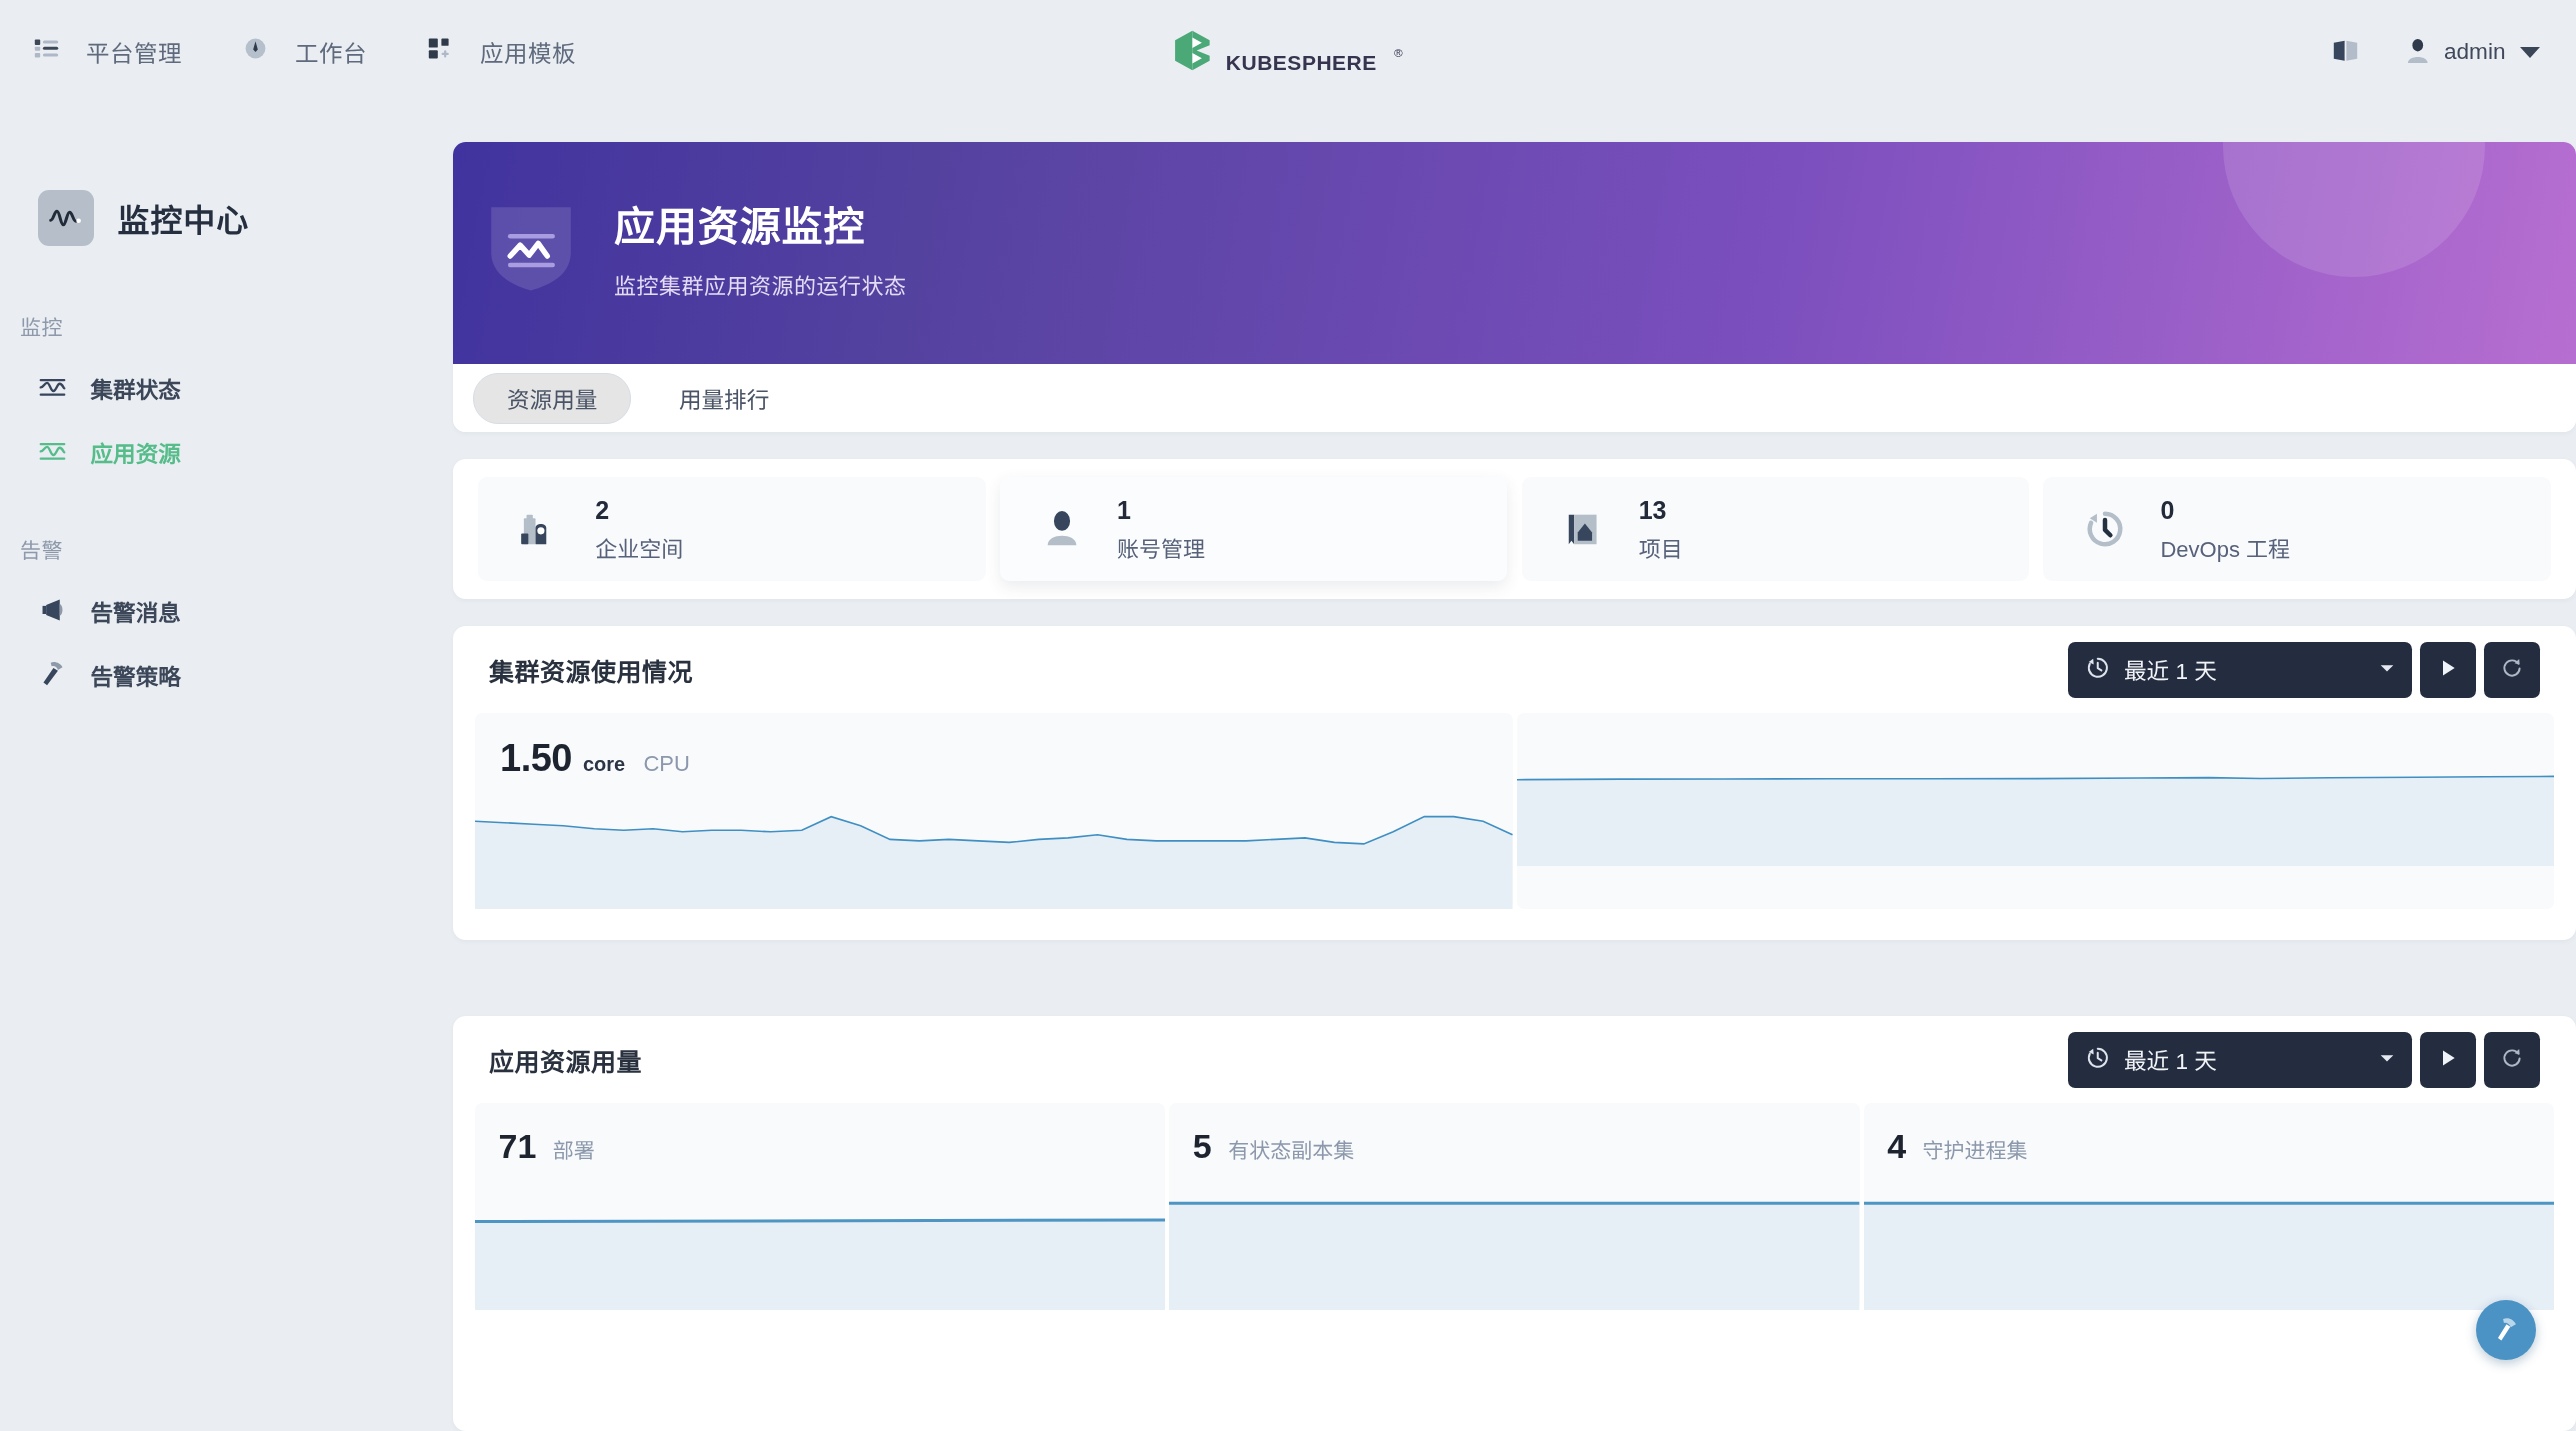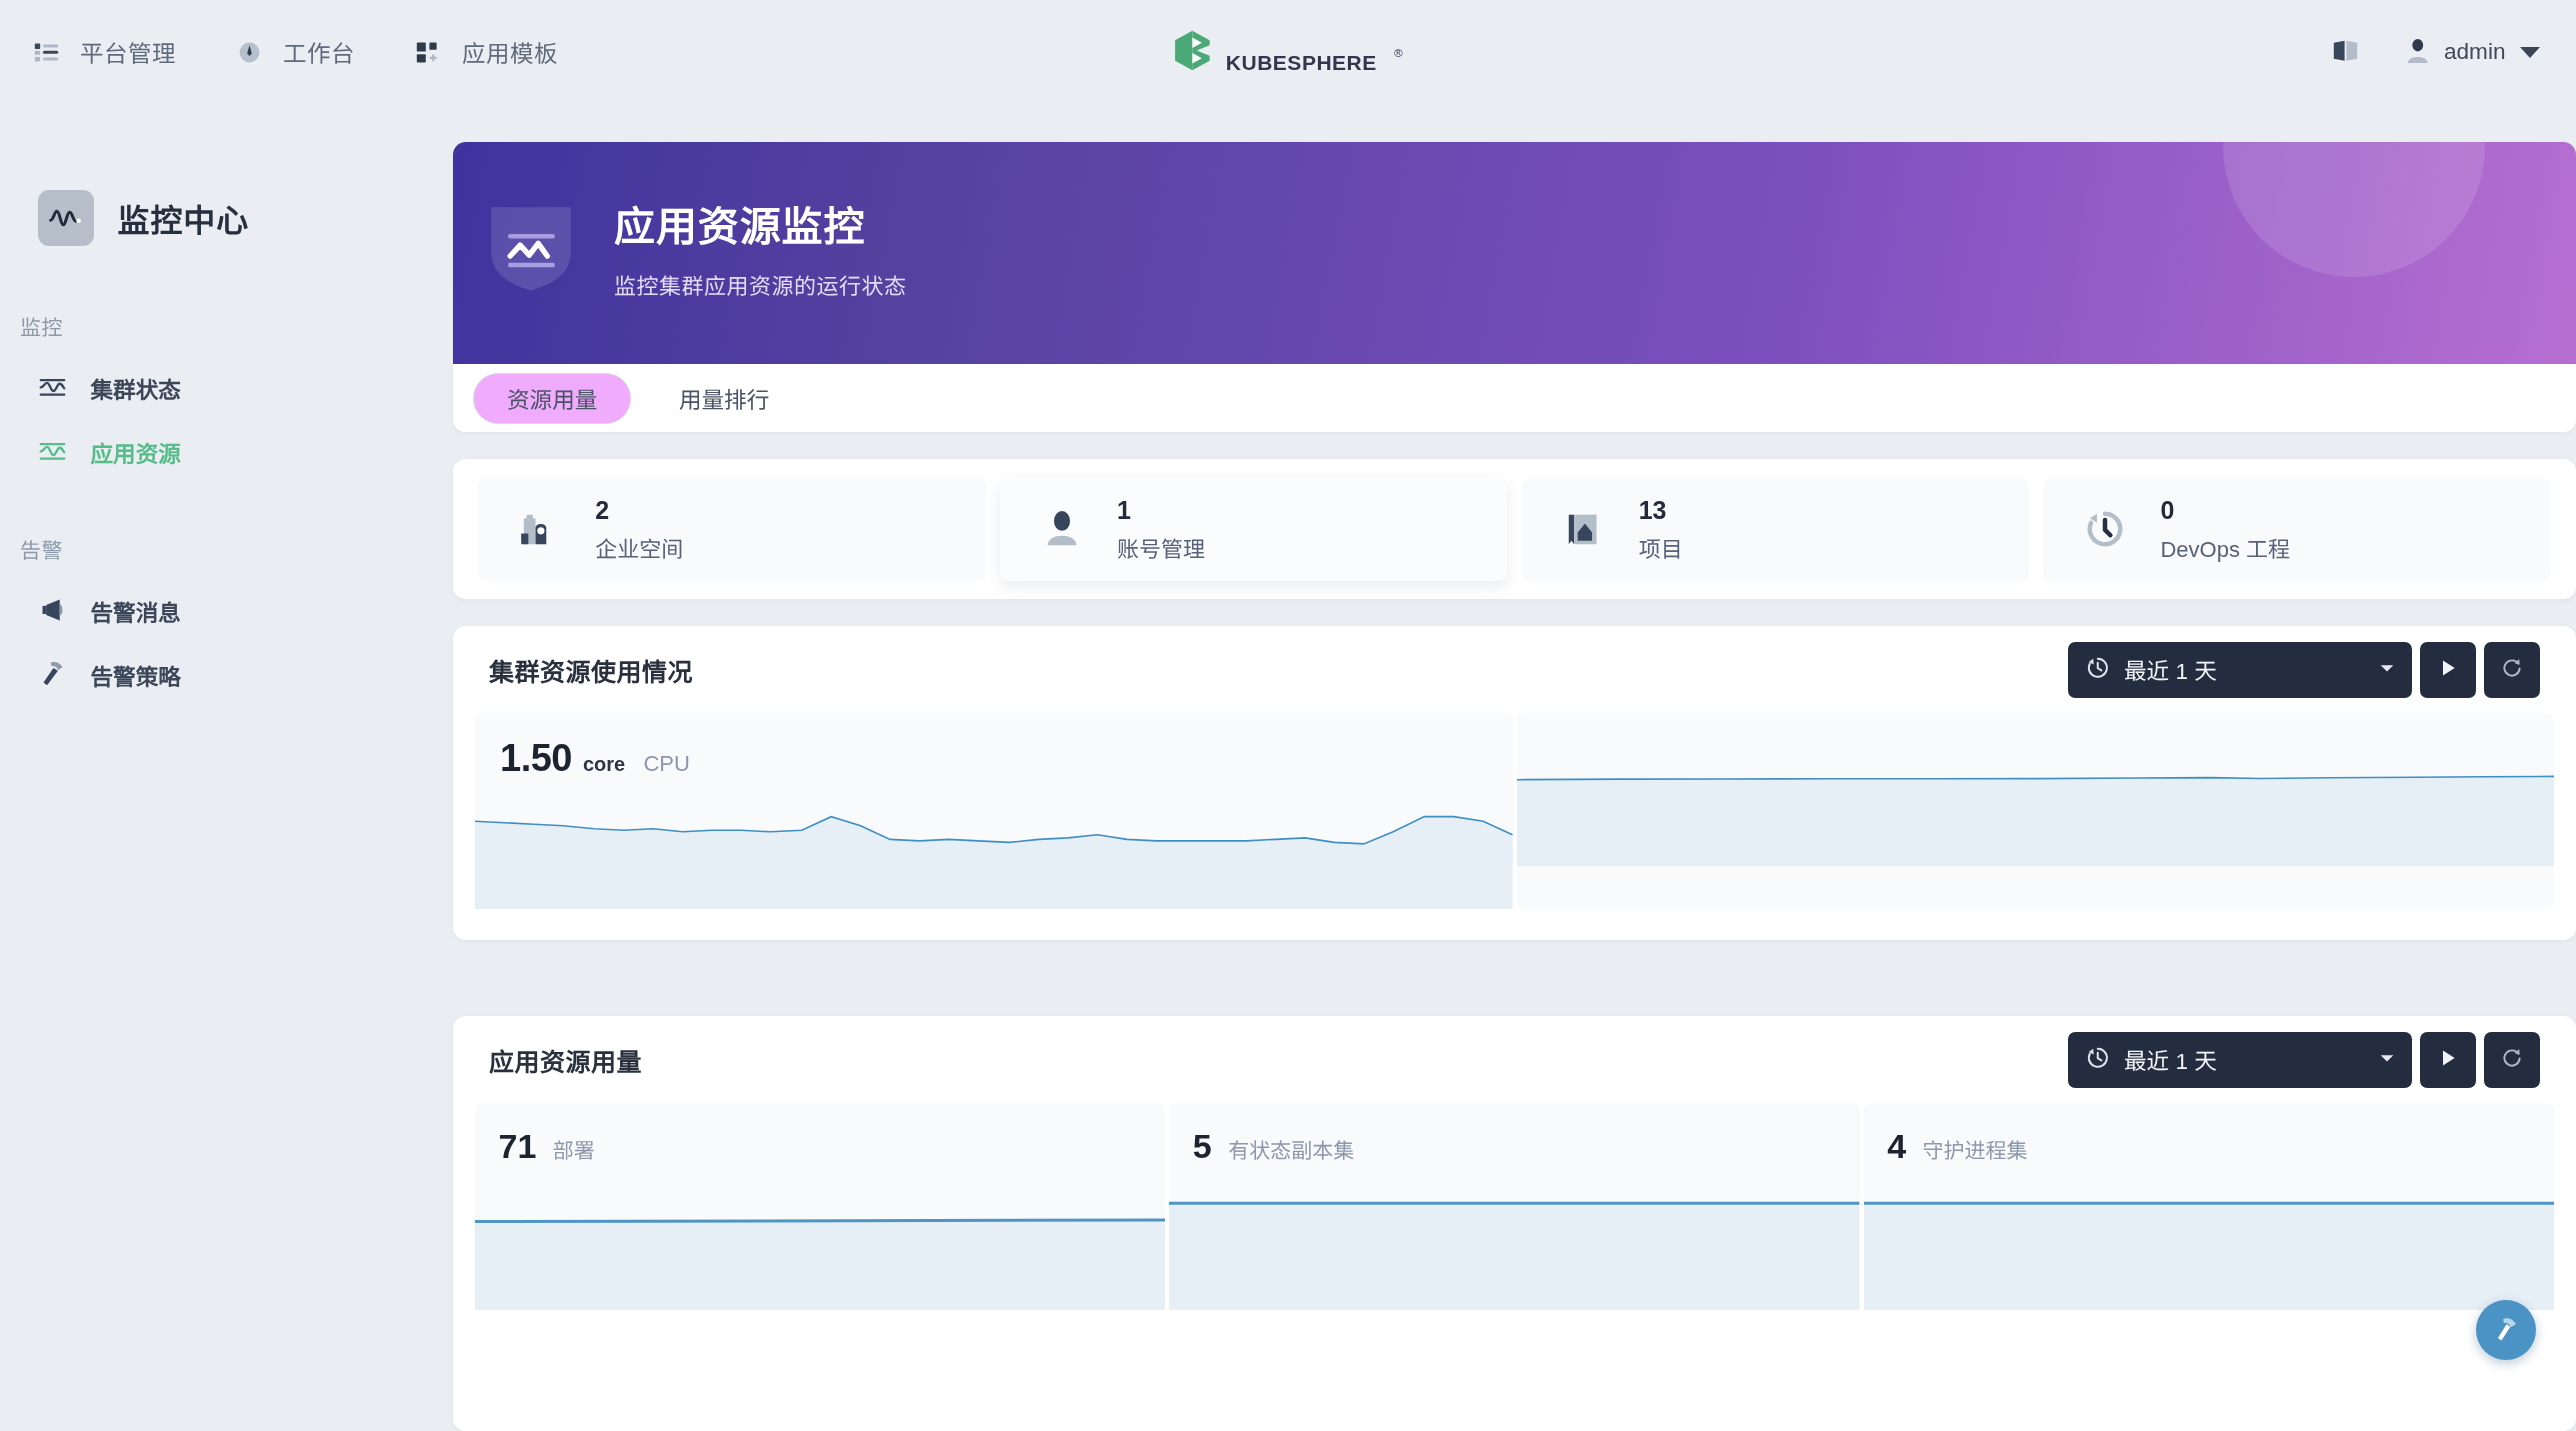--- a/index.html
+++ b/index.html
@@ -13,21 +13,21 @@
   }
 
   
   .topnav {
     position: absolute; top: 0; left: 0;
     width: 2576px; height: 104px;
     background: #eaeef2;
     display: flex; align-items: center;
   }
   .nav-left { display: flex; align-items: center; margin-left: 33px; gap: 60px; }
-  .nav-item { display: flex; align-items: center; gap: 20px; cursor: pointer; }
+  .nav-item { display: flex; align-items: flex-start; gap: 26px; cursor: pointer; }
   .nav-item .nav-label {
     font-size: 23.5px; color: #5f6a7d; letter-spacing: 0.5px;
   }
   .nav-ico { width: 27px; height: 27px; display: block; }
 
   .brand {
     position: absolute; left: 50%; top: 50%;
     transform: translate(-50%, -50%);
     display: flex; align-items: center; gap: 14.5px;
   }
@@ -123,21 +123,21 @@
   .banner-tabs {
     height: 68px; display: flex; align-items: center;
     padding-left: 20px; gap: 14.5px; background: #fff;
   }
   .tab {
     height: 51px; padding: 0 33px;
     display: flex; align-items: center; justify-content: center;
     font-size: 22.6px; color: #4a5466; cursor: pointer;
     border-radius: 25px;
   }
-  .tab.active { background: #f0abfc; border: 0.9px solid #d7dde5; }
+  .tab.active { background: #e5e5e5; border: 0.9px solid #d7dde5; }
 
   
   .cards-panel {
     position: absolute; top: 355px; left: 0;
     width: 2123px; height: 140px;
     background: #ffffff; border-radius: 12.7px;
     box-shadow: 0 1.8px 4.5px rgba(60,70,90,.05);
     display: flex; align-items: stretch; padding: 18px;
   }
   .stat-card {

